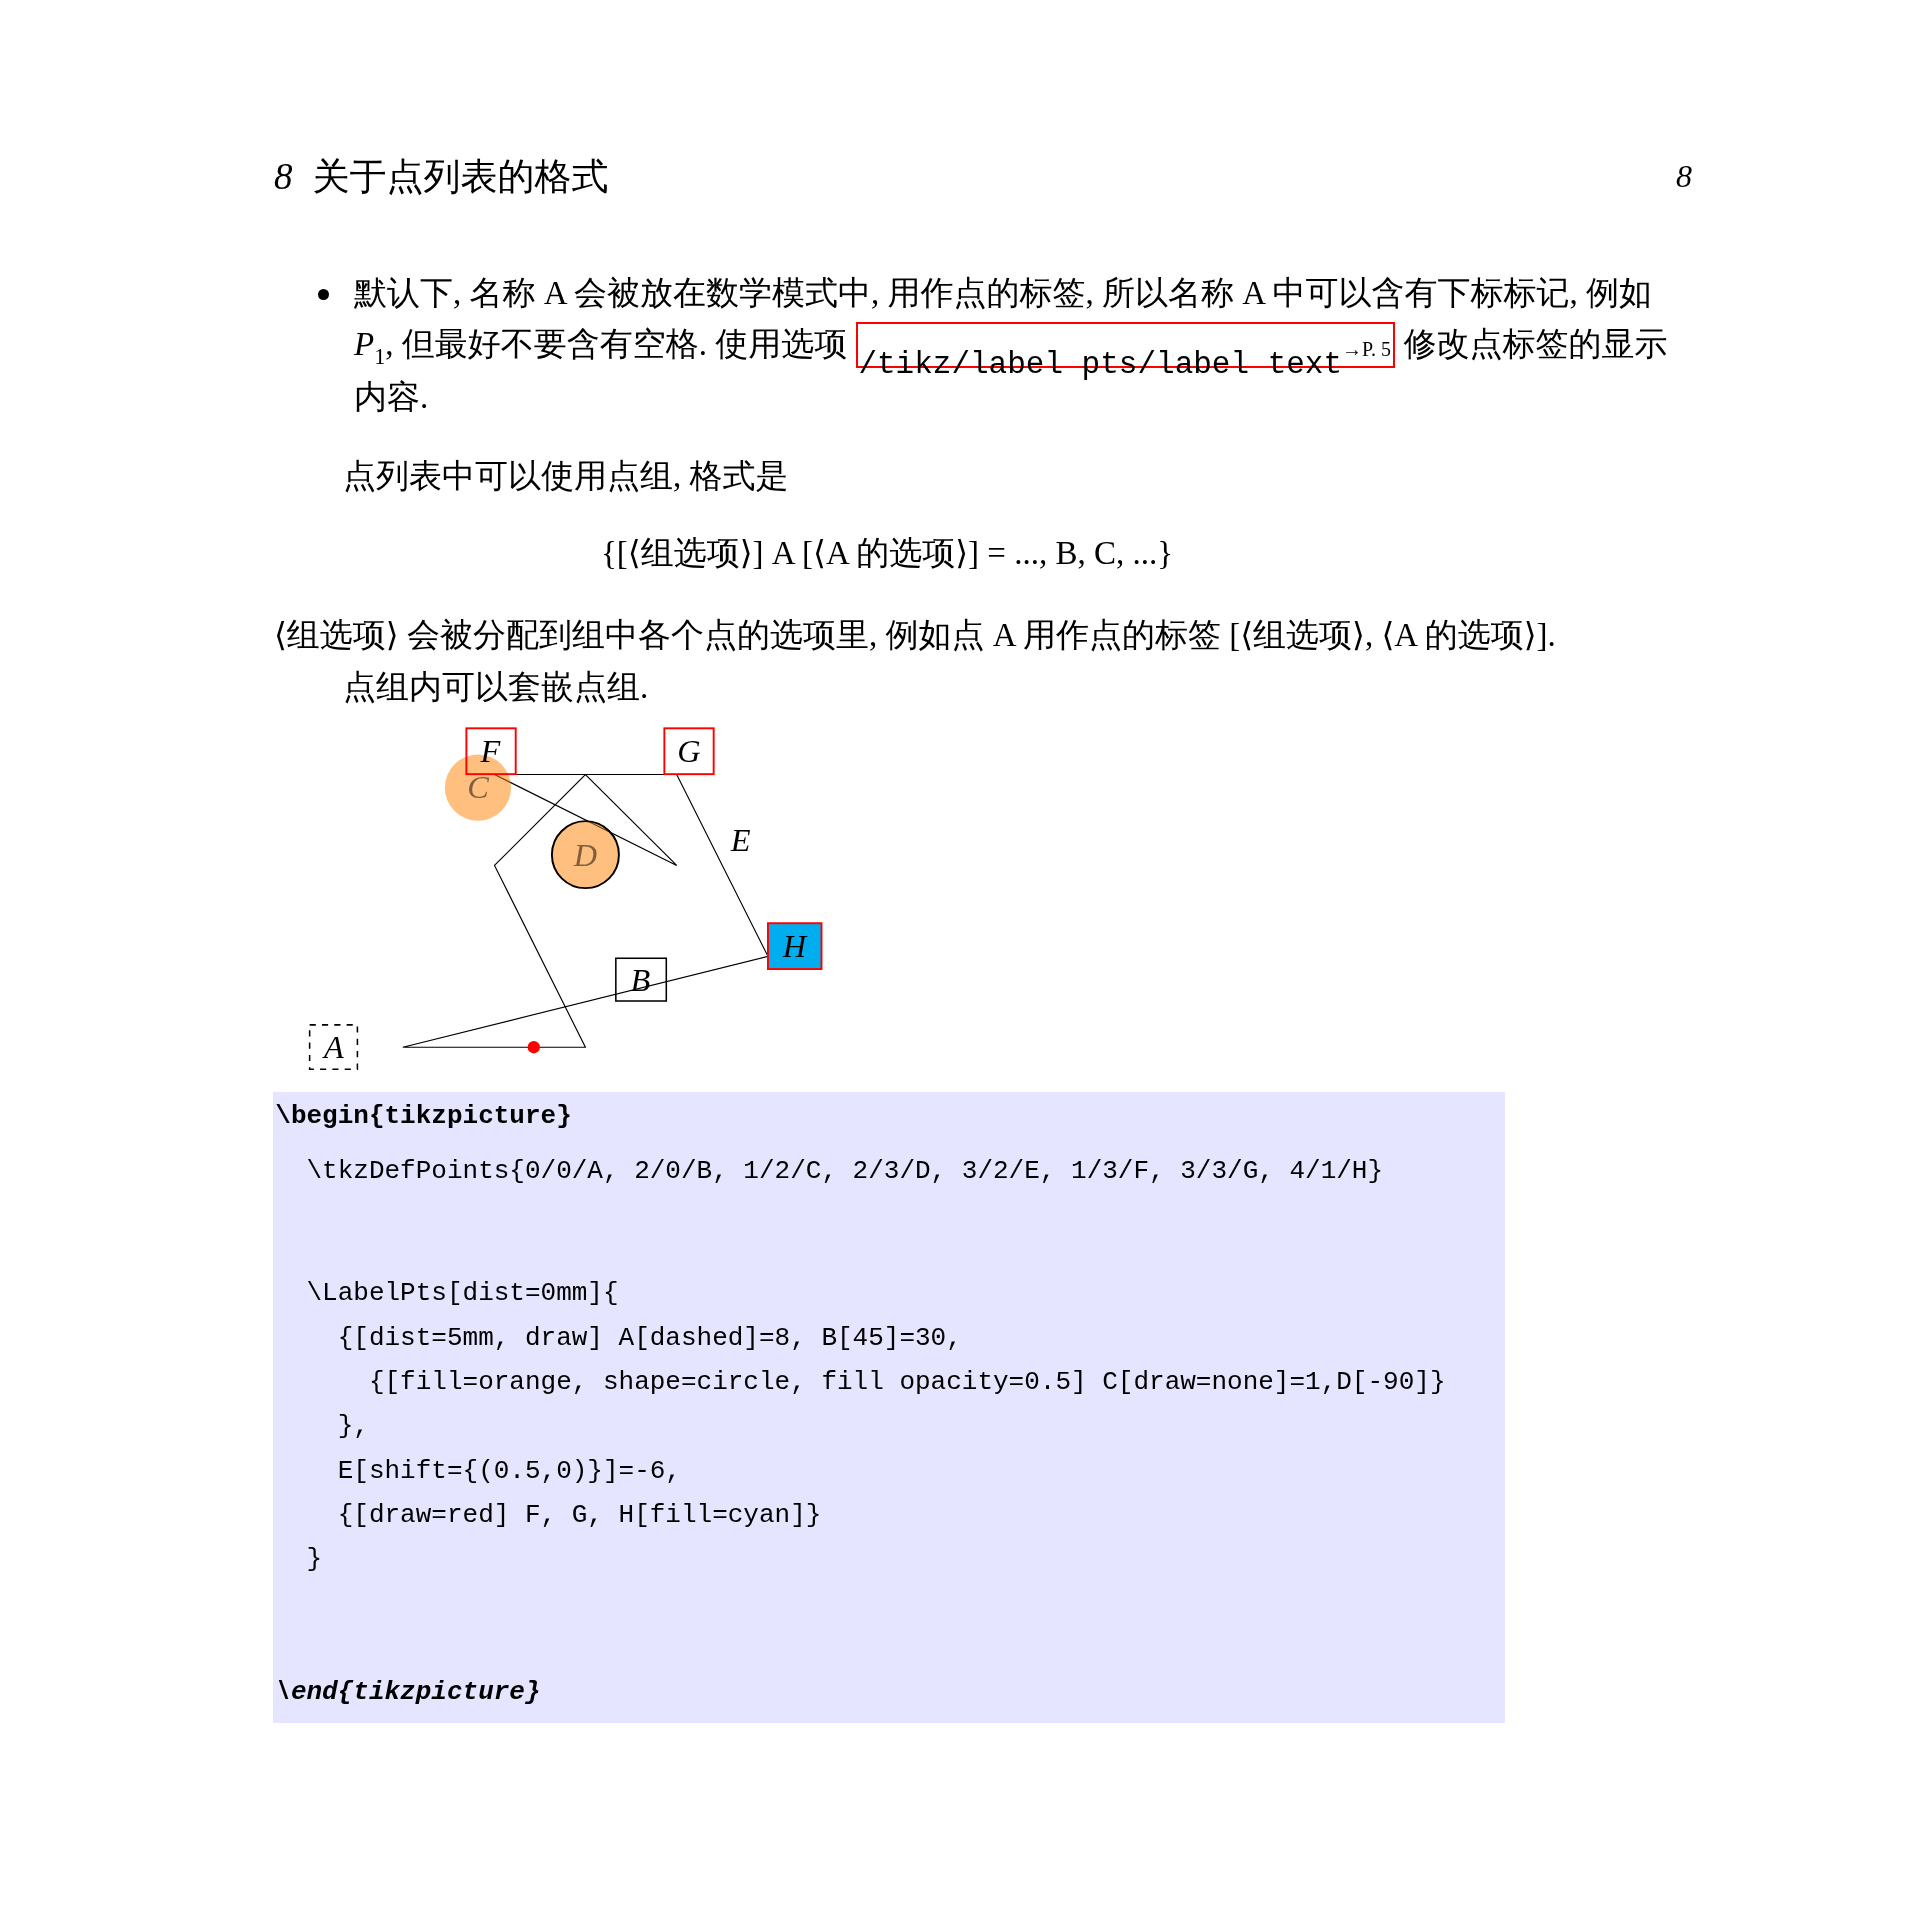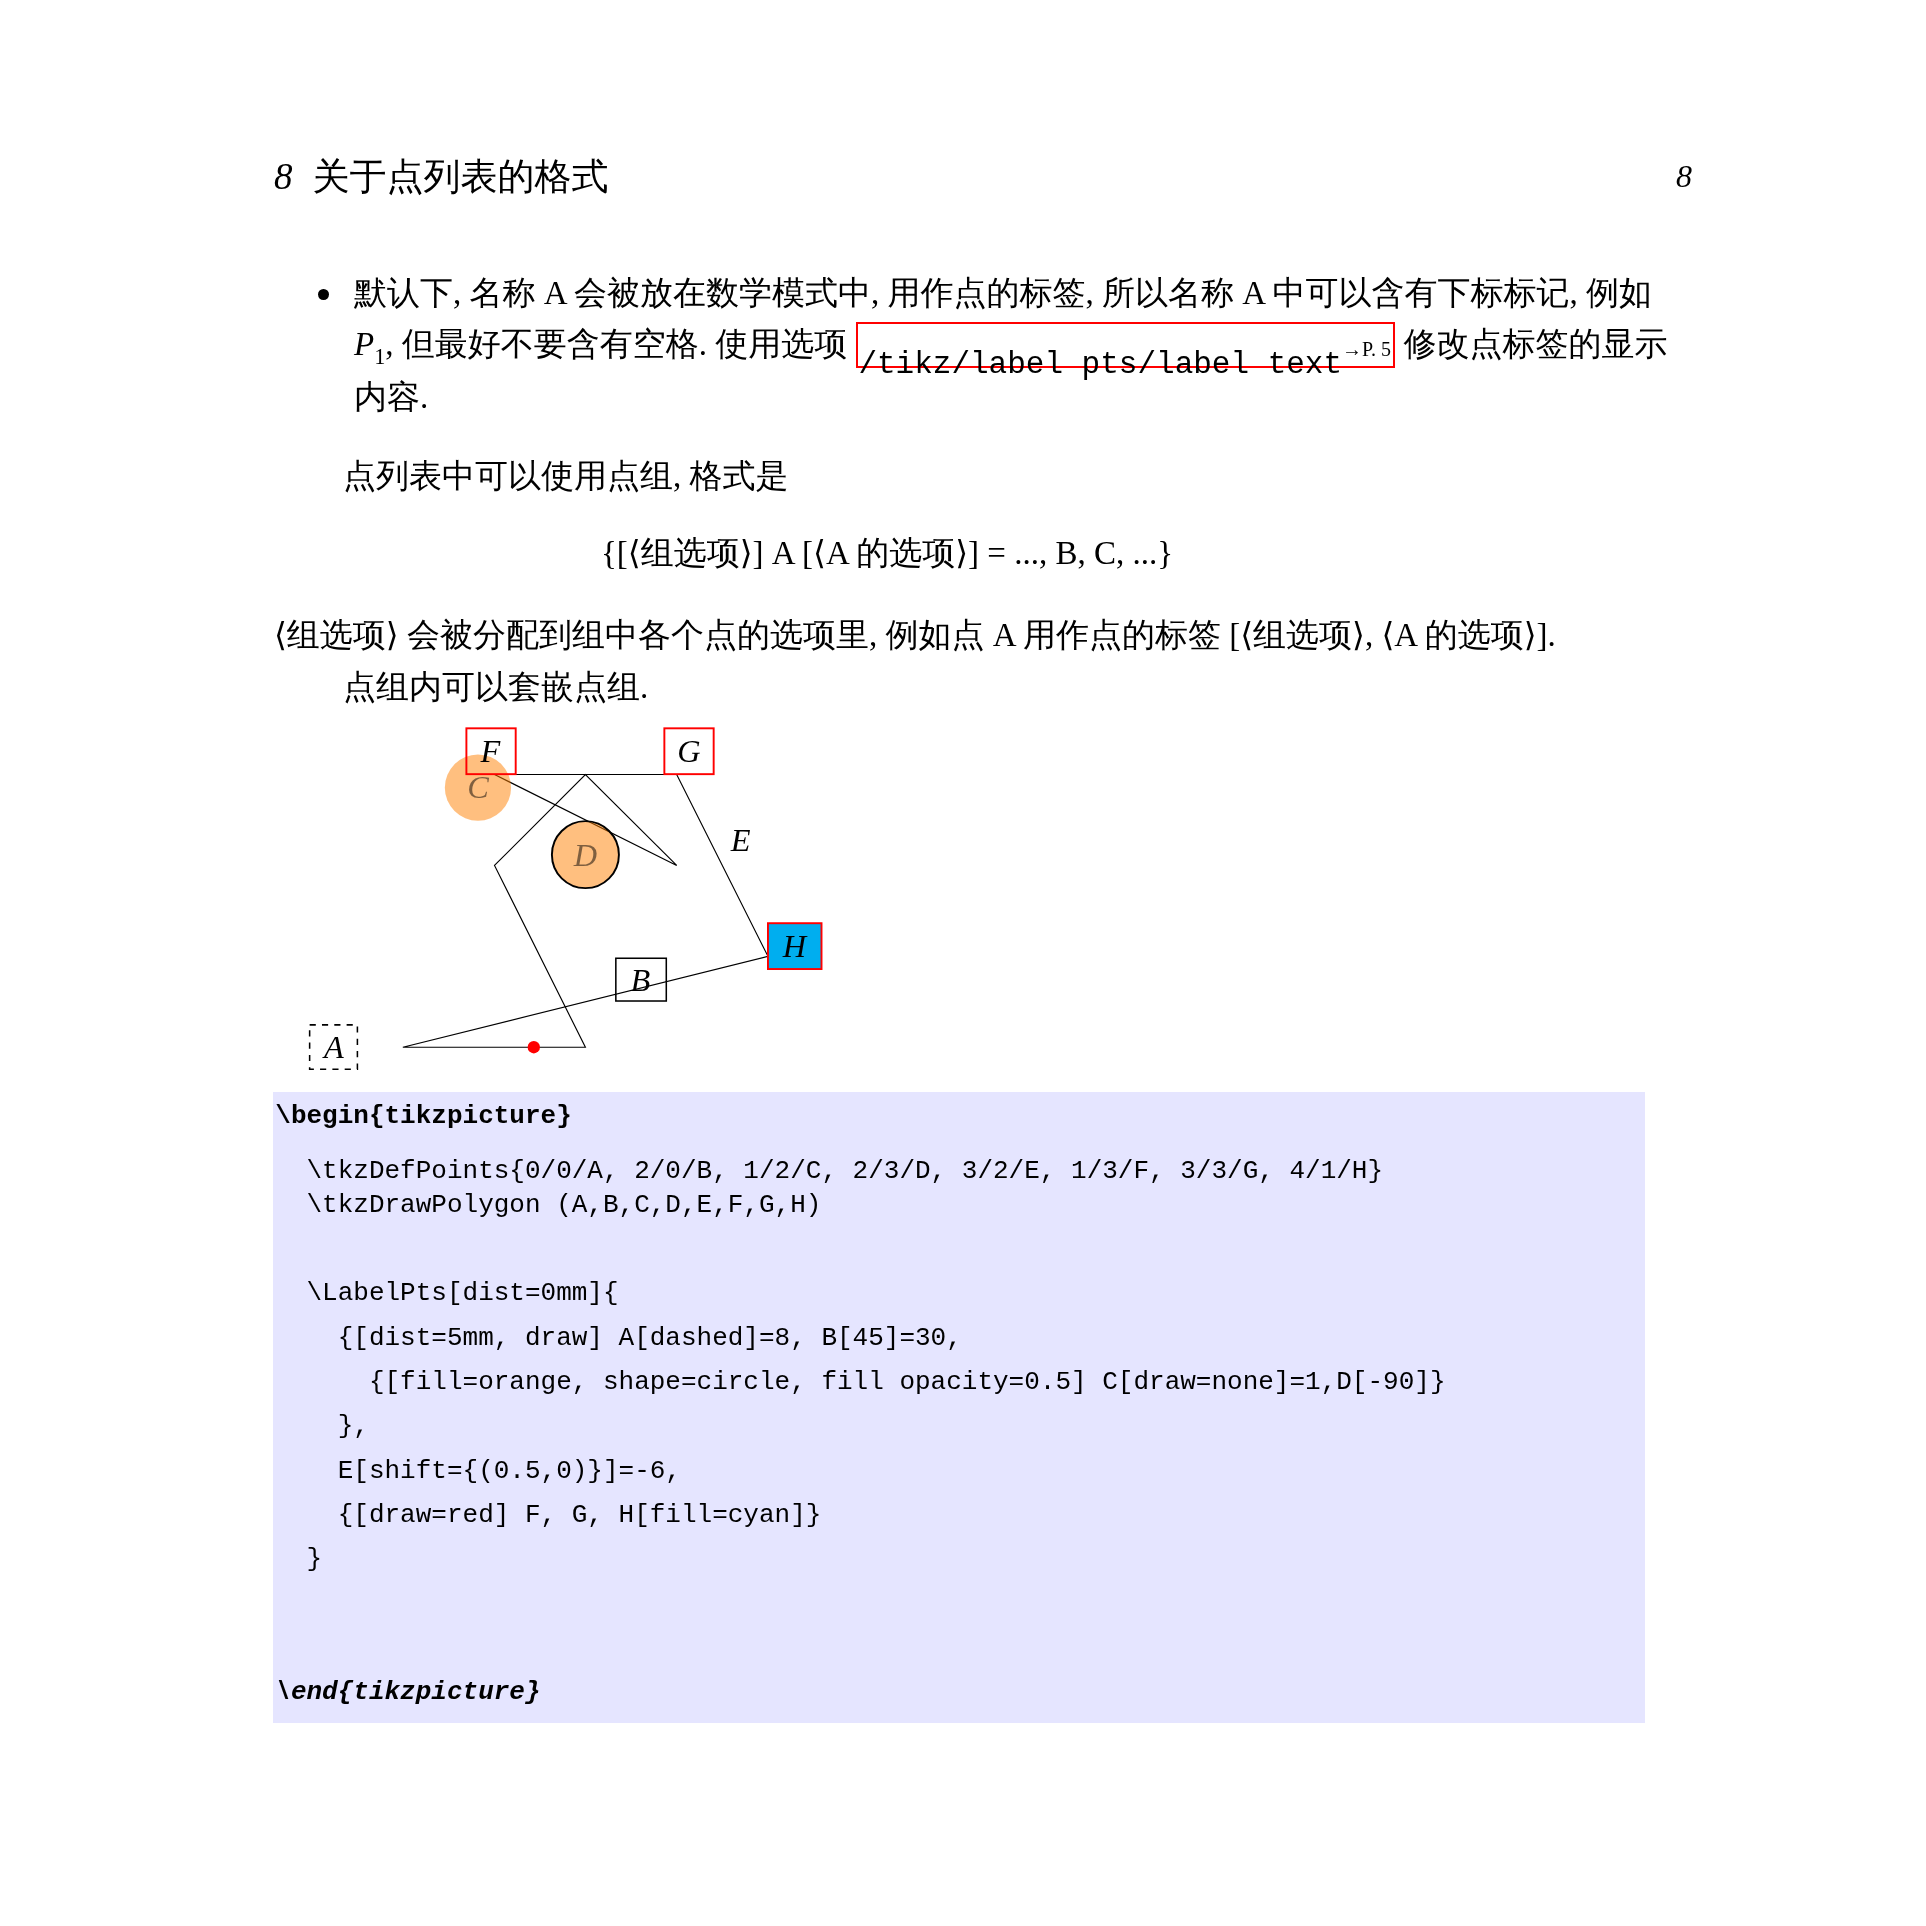--- a/index.html
+++ b/index.html
@@ -22,21 +22,21 @@
   .refbox { display: inline-block; border: 2.7px solid #ff0000; padding: 0 2.3px 0 0.8px;
             line-height: 60px; height: 42px; vertical-align: middle; position: relative; top: -2.3px; }
   .refbox sup { font-family: "Liberation Serif", serif; font-size: 20px; position: relative; top: -5.4px; }
   .sub { font-size: 22.3px; position: relative; top: 8.5px; }
 
   
   .figure { position: absolute; left: 0; top: 0; width: 1965px; height: 2542px; pointer-events: none; }
   .figure * { pointer-events: auto; }
 
   
-  .code { position: absolute; left: 273px; top: 1092px; width: 1372px; height: 631px;
+  .code { position: absolute; left: 273px; top: 1092px; width: 1232px; height: 631px;
           background: #e5e5ff; }
   .code-line { position: absolute; left: 2.3px; font-family: "Liberation Mono", "DejaVu Sans Mono", monospace;
                font-size: 26px; line-height: 31px; white-space: pre; color: #000; }
   .code-line b { font-weight: bold; }
 </style>
 </head>
 <body>
 
 <div class="abs header serif">
   <span class="num">8</span><span>关于点列表的格式</span>
@@ -95,21 +95,20 @@
     <rect x="803" y="2661" width="124" height="115" fill="none" stroke="#000" stroke-width="4" stroke-dasharray="16,16"></rect>
     <text x="866" y="2748" text-anchor="middle" font-family="Liberation Serif, serif" font-style="italic" font-size="84" fill="#000">A</text>
   </g>
 
   <circle cx="1385" cy="2719" r="16" fill="#ff0000"></circle>
 </svg>
 
 <div class="code">
   <div class="code-line" style="top:9.2px;"><b>\begin{tikzpicture}</b></div>
   <div class="code-line" style="top:64px;text-align:right;">  \tkzDefPoints{0/0/A, 2/0/B, 1/2/C, 2/3/D, 3/2/E, 1/3/F, 3/3/G, 4/1/H}</div>
-  <div class="code-line" style="top:98px;">  \tkzDrawPolygon (A,B,C,D,E,F,G,H)</div>
   <div class="code-line" style="top:142px;"></div>
   <div class="code-line" style="top:186px;">  \LabelPts[dist=0mm]{</div>
   <div class="code-line" style="top:231px;text-align:right;">    {[dist=5mm, draw] A[dashed]=8, B[45]=30,</div>
   <div class="code-line" style="top:275px;">      {[fill=orange, shape=circle, fill opacity=0.5] C[draw=none]=1,D[-90]}</div>
   <div class="code-line" style="top:319px;">    },</div>
   <div class="code-line" style="top:364px;">    E[shift={(0.5,0)}]=-6,</div>
   <div class="code-line" style="top:408px;">    {[draw=red] F, G, H[fill=cyan]}</div>
   <div class="code-line" style="top:452px;">  }</div>
   <div class="code-line" style="top:497px;"></div>
   <div class="code-line" style="top:585px;font-style:italic;"><b>\end{tikzpicture}</b></div>

